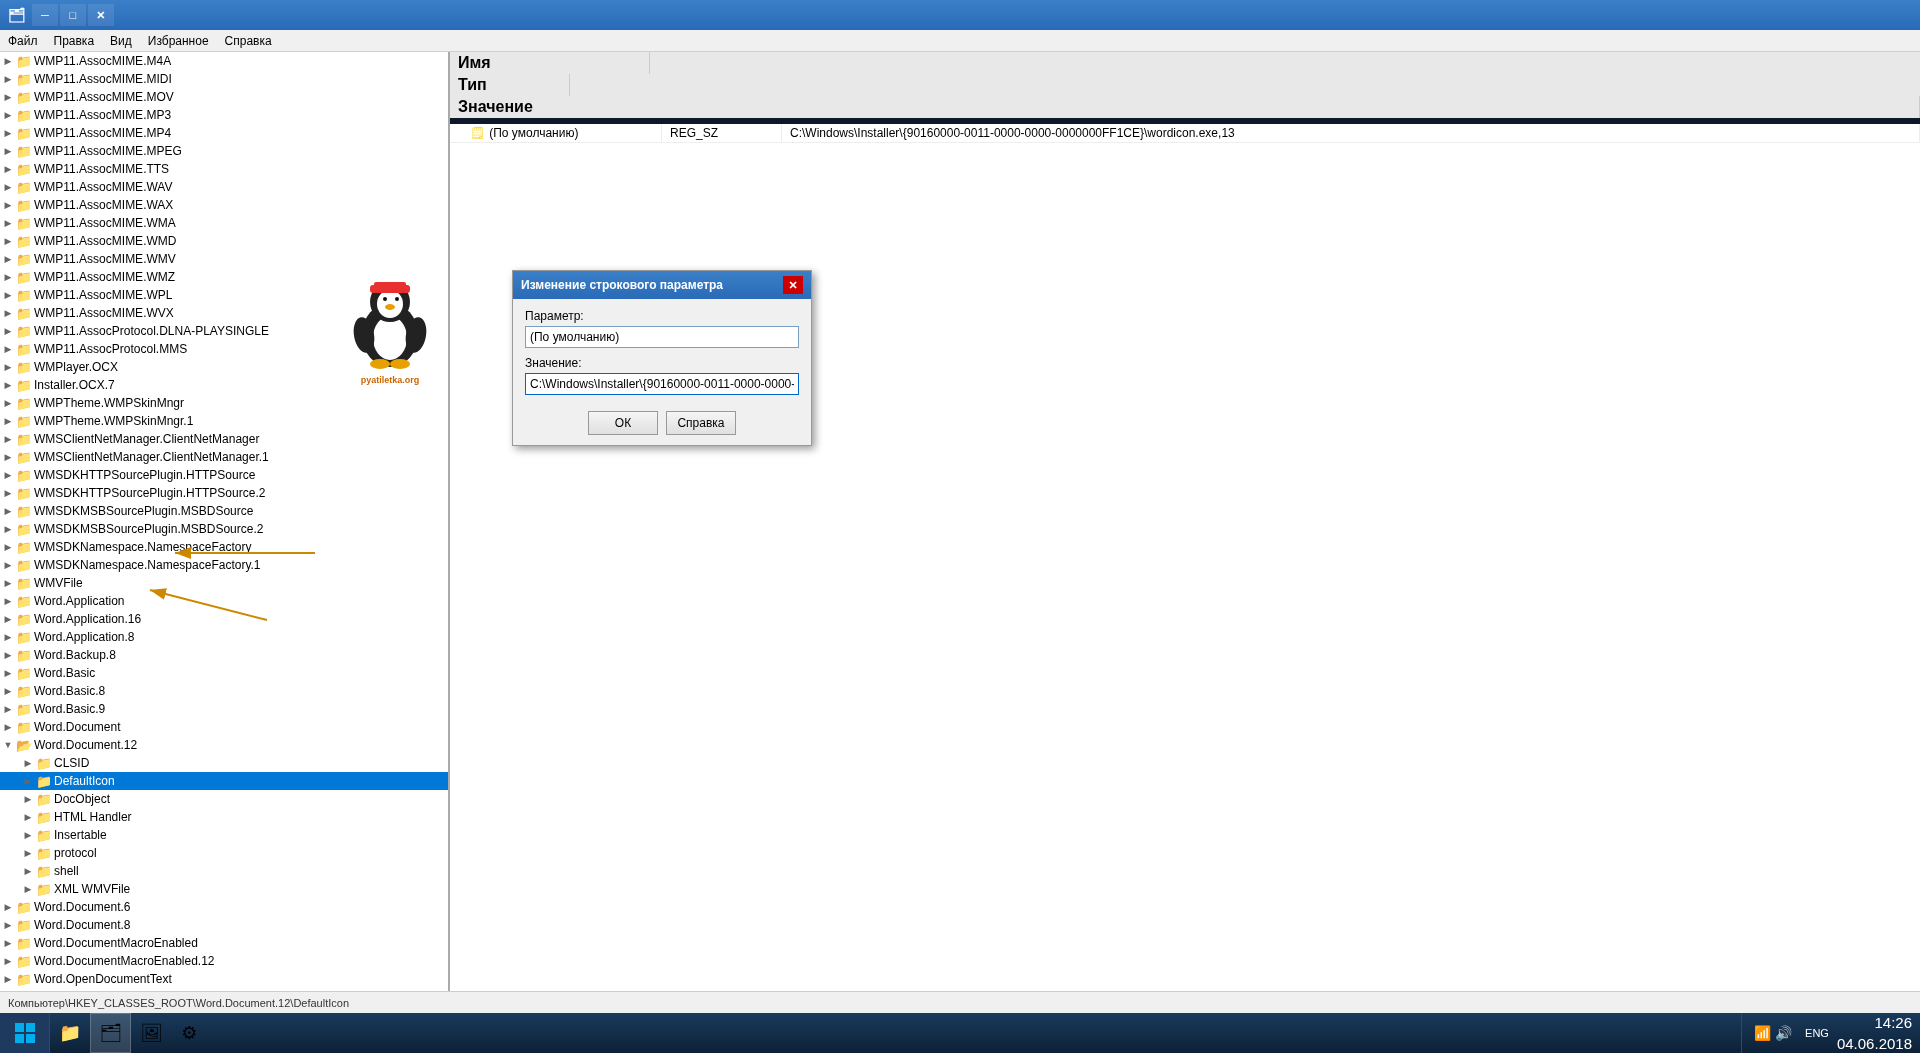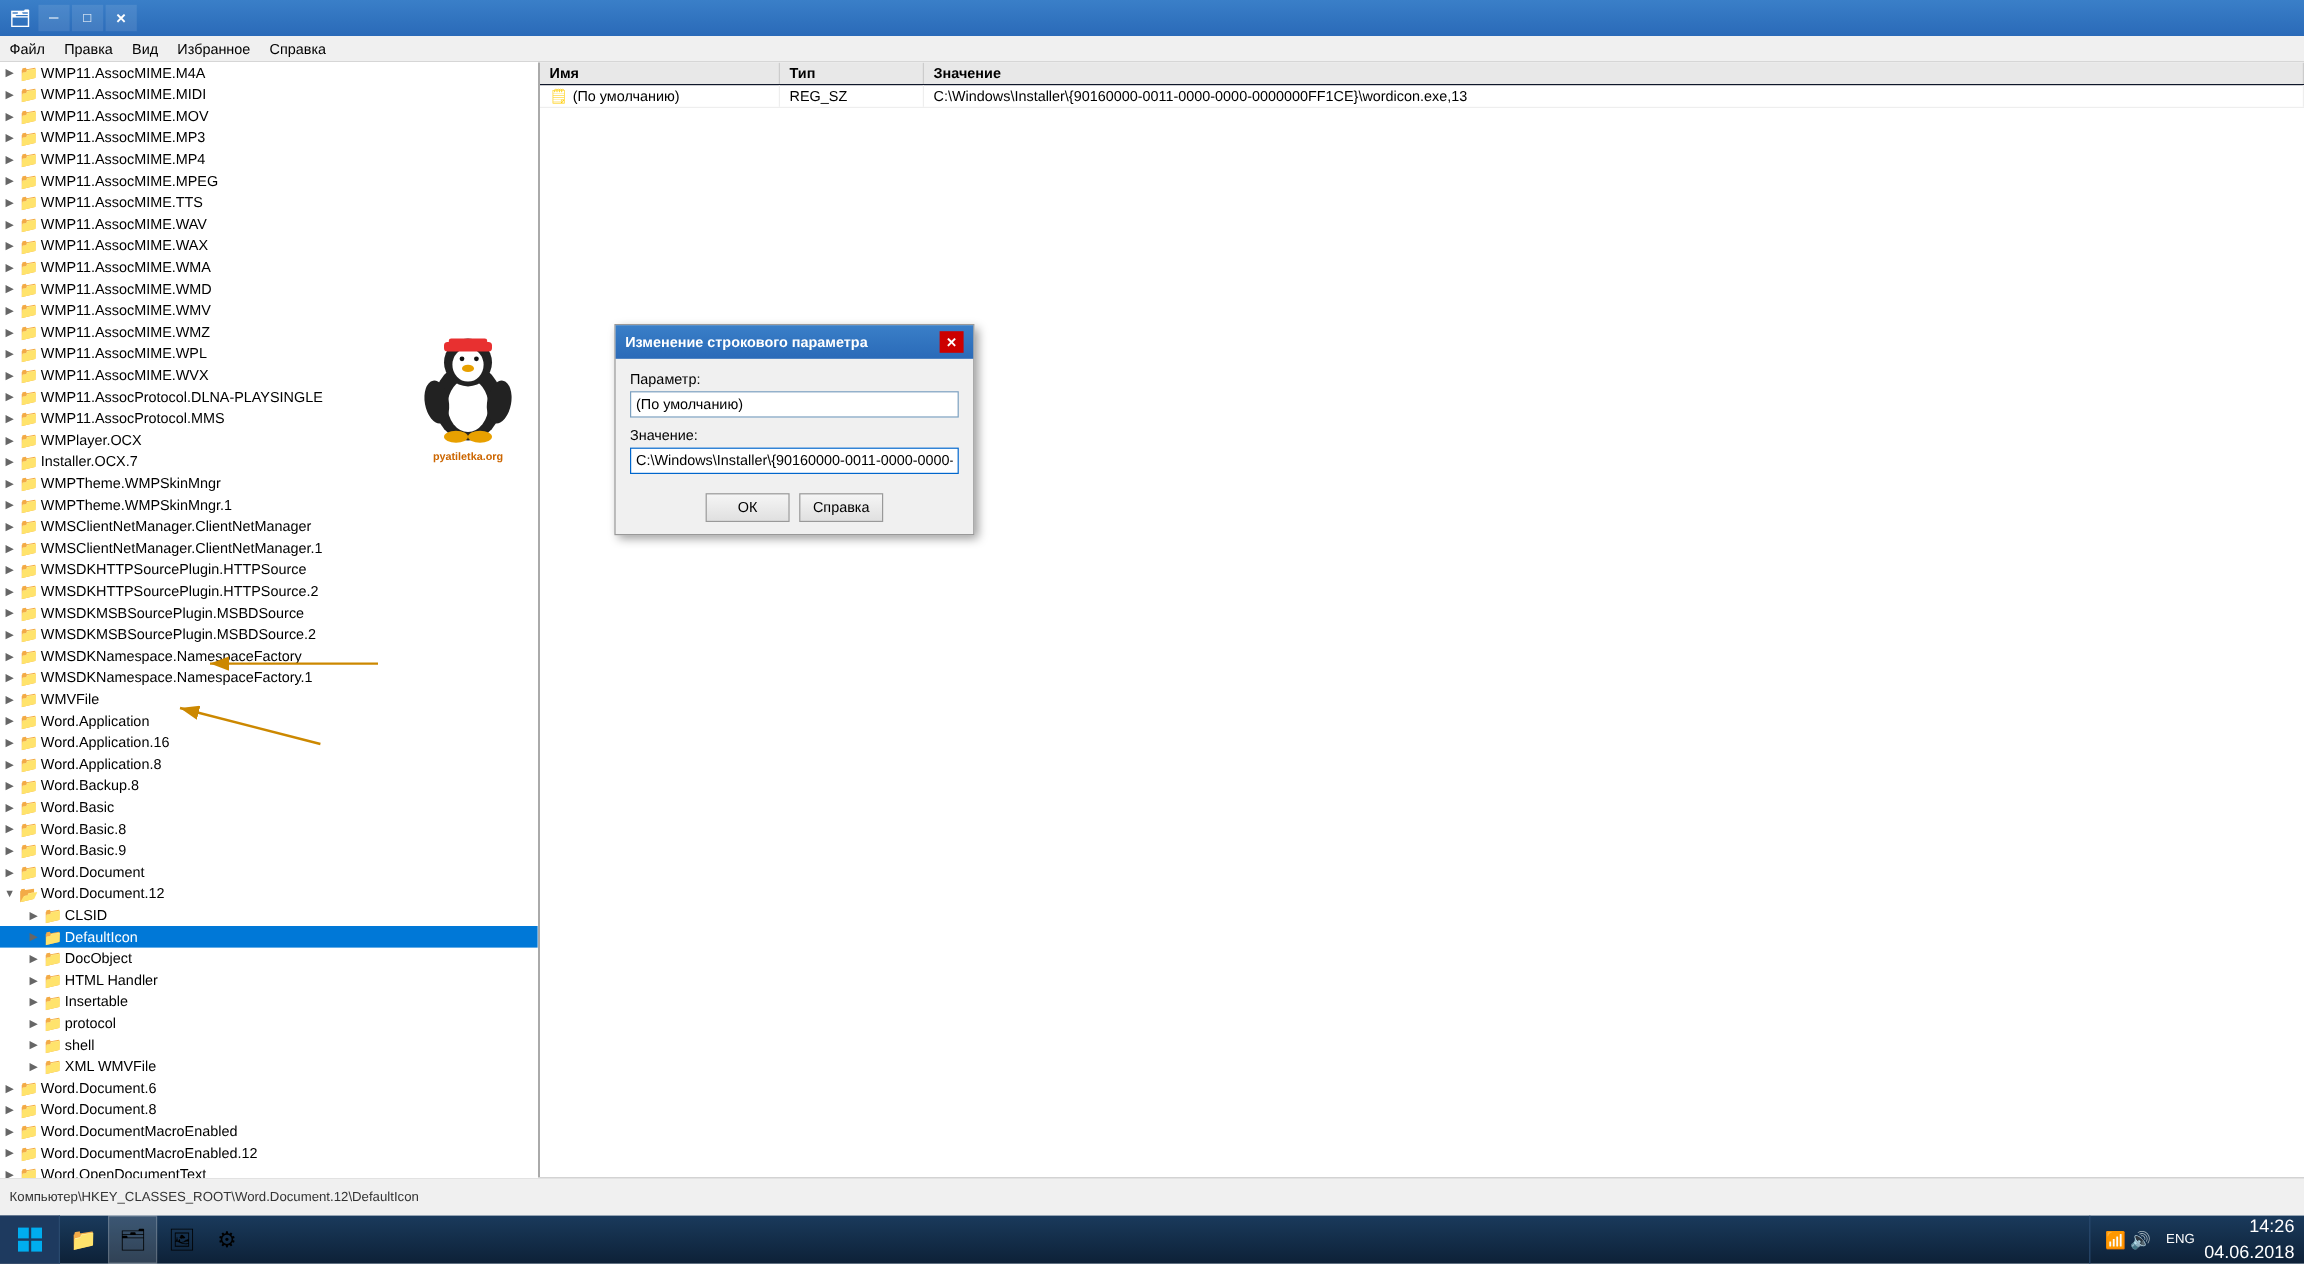--- a/index.html
+++ b/index.html
@@ -191,23 +191,24 @@
 
     
     .values-pane {
       flex: 1;
       background: white;
       overflow: auto;
     }
     .values-header {
       display: flex;
       background: #e8e8e8;
-      border-bottom: 1px solid #0f172a;
-      font-size: 12px;
+      border-bottom: 6px solid #0f172a;
+      font-size: 16px;
       font-weight: bold;
+      flex-direction: column;
     }
     .values-col {
       padding: 2px 8px;
       border-right: 1px solid #ccc;
       cursor: pointer;
     }
     .col-name { width: 200px; }
     .col-type { width: 120px; }
     .col-value { flex: 1; }
 
@@ -216,27 +217,27 @@
       border-bottom: 1px solid #eee;
       font-size: 12px;
       cursor: pointer;
     }
     .val-cell {
       padding: 2px 8px;
       border-right: 1px solid #eee;
       white-space: nowrap;
       overflow: hidden;
     }
-    .val-cell.name { width: 200px; }
+    .val-cell.name { width: 200px; margin-left: 12px; }
     .val-cell.type { width: 120px; }
     .val-cell.value { flex: 1; }
 
     
     .statusbar {
-      height: 32px;
+      height: 22px;
       background: #f0f0f0;
       border-top: 1px solid #ccc;
       display: flex;
       align-items: center;
       padding: 0 8px;
       font-size: 11px;
       color: #333;
     }
 
     

